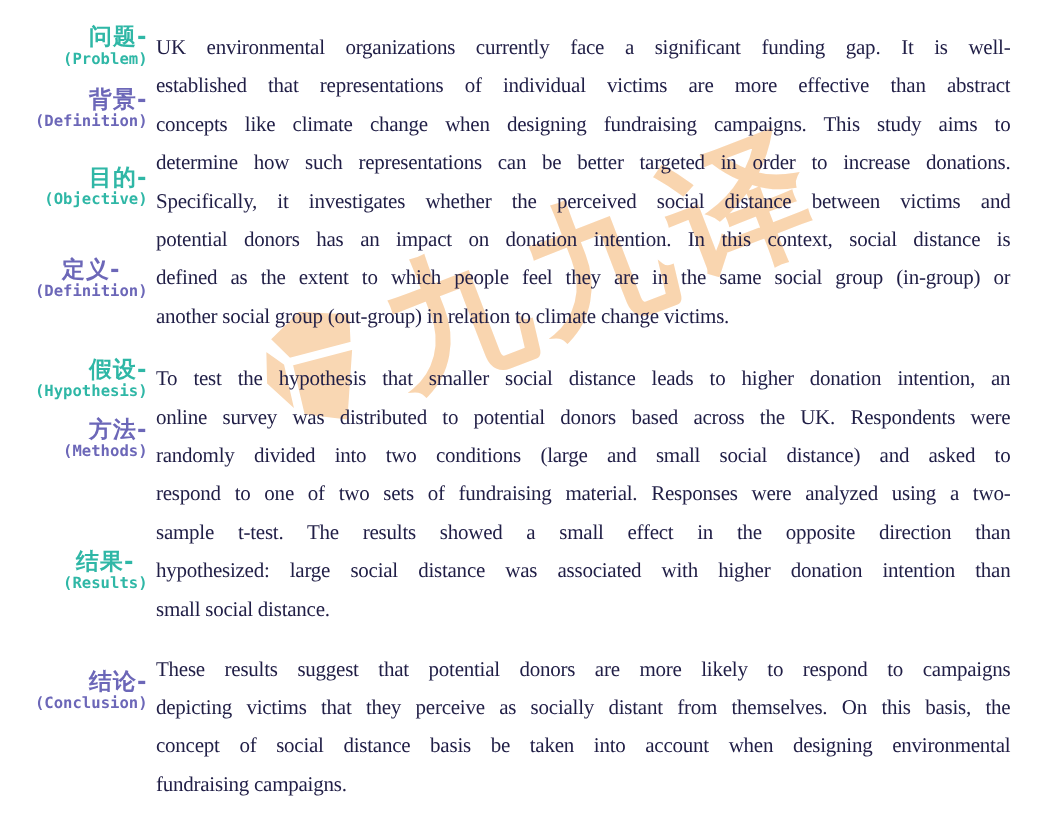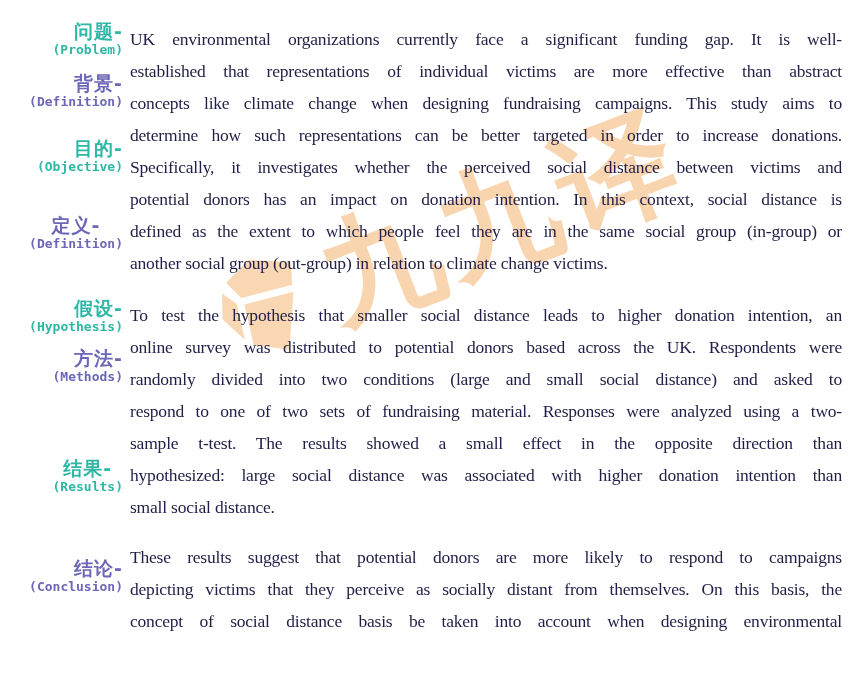--- a/index.html
+++ b/index.html
@@ -113,14 +113,15 @@
       <div class="line"><span class="seg teal">randomly divided into two conditions (large and small social distance) and asked to</span></div>
       <div class="line"><span class="seg teal">respond to one of two sets of fundraising material. Responses were analyzed using a two-</span></div>
       <div class="line"><span class="seg teal">sample t-test.</span> <span class="seg purple">The results showed a small effect in the opposite direction than</span></div>
       <div class="line"><span class="seg purple">hypothesized: large social distance was associated with higher donation intention than</span></div>
       <div class="line last"><span class="seg purple">small social distance.</span></div>
     </div>
     <div class="para" style="margin-top: 18px;">
       <div class="line"><span class="seg teal">These results suggest that potential donors are more likely to respond to campaigns</span></div>
       <div class="line"><span class="seg teal">depicting victims that they perceive as socially distant from themselves. On this basis, the</span></div>
       <div class="line"><span class="seg teal">concept of social distance basis be taken into account when designing environmental</span></div>
+      <div class="line last"><span class="seg teal">fundraising campaigns.</span></div>
     </div>
   </div>
 
 </body></html>

